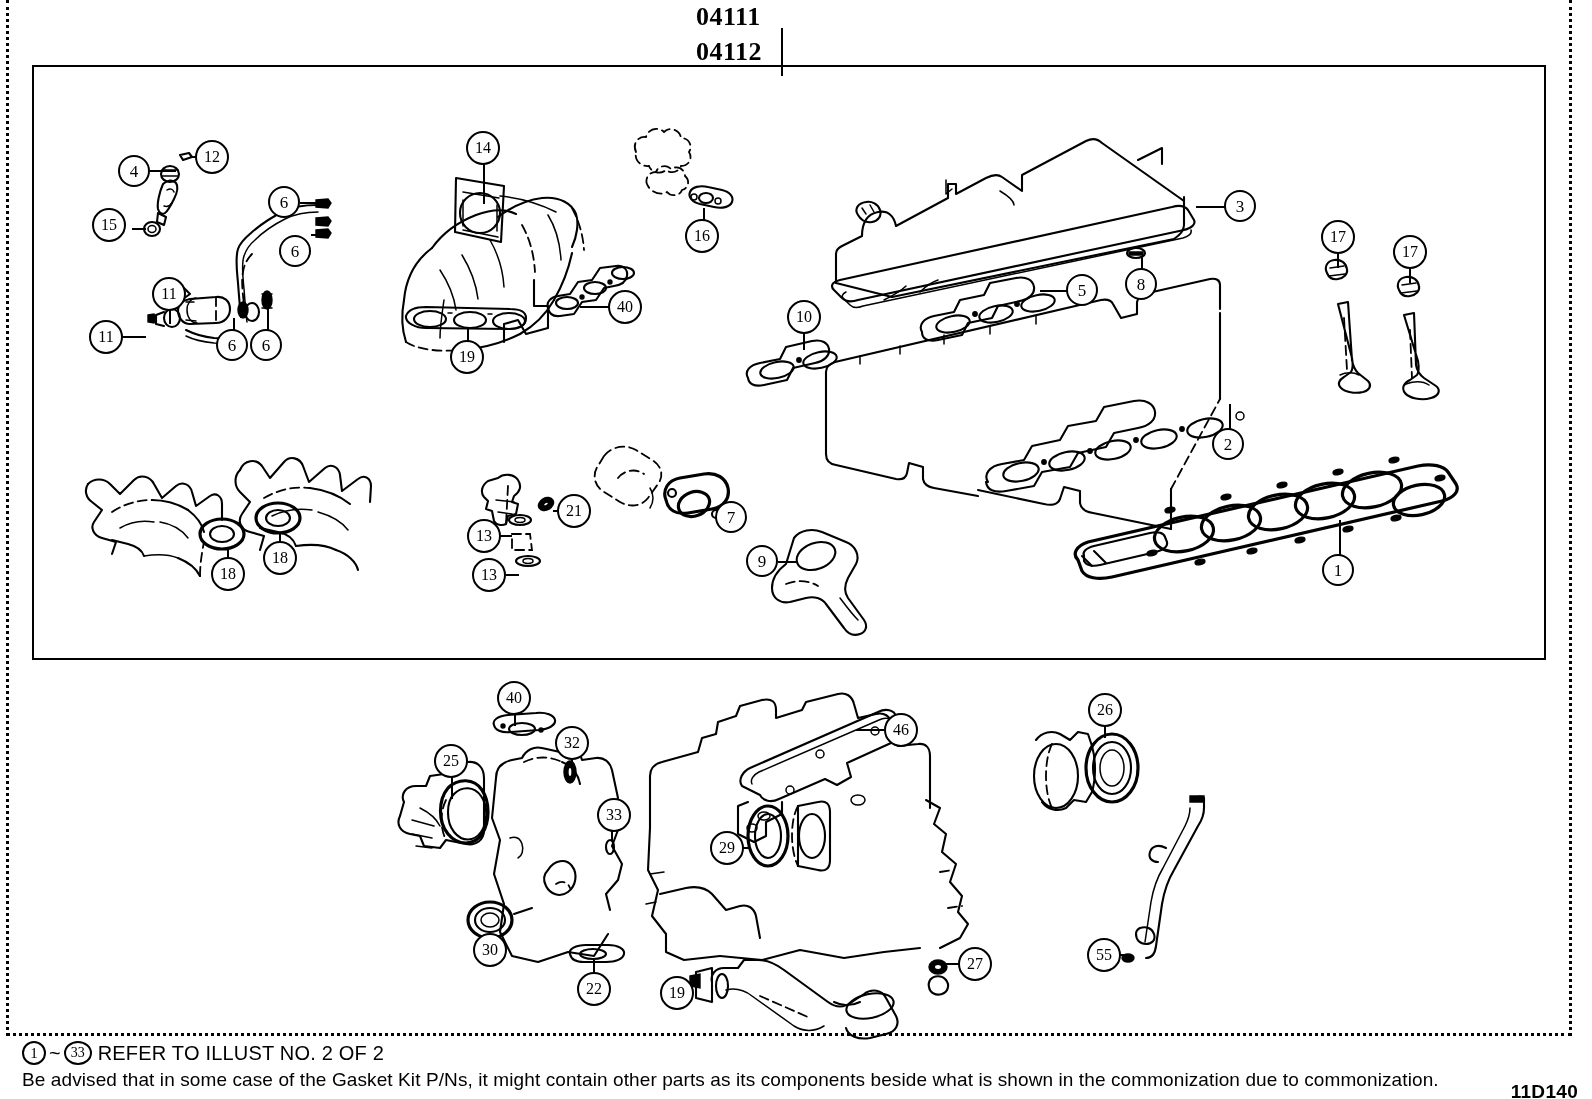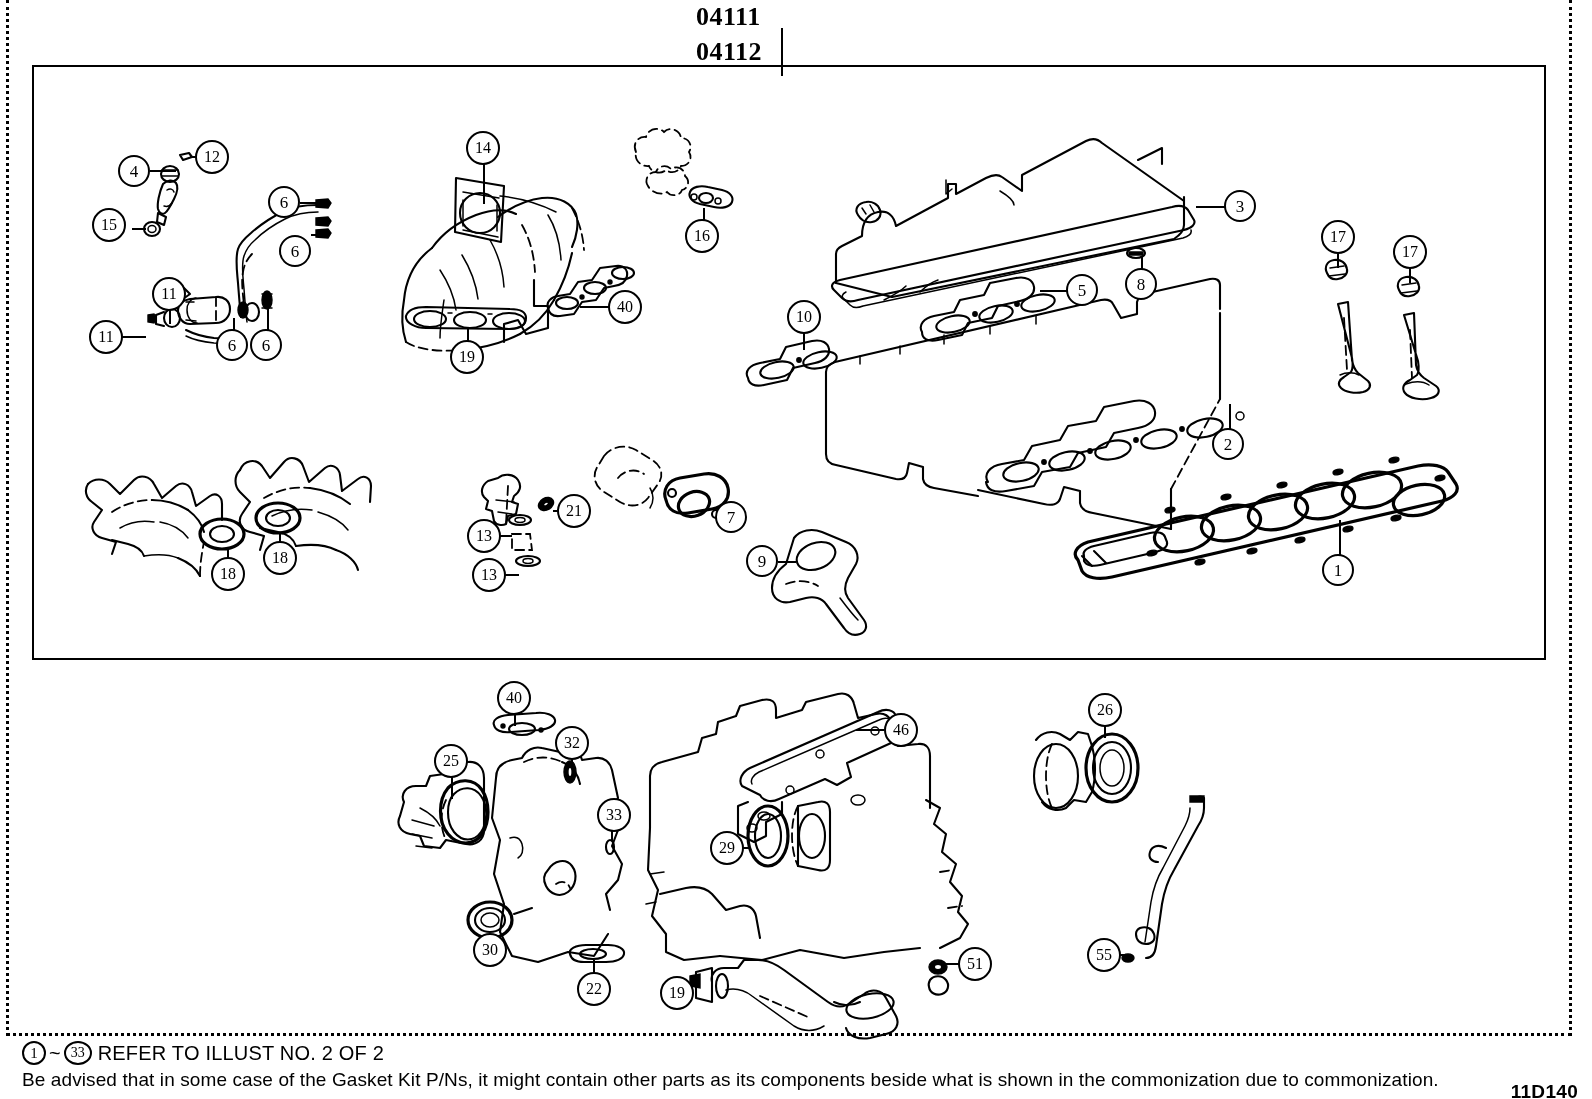--- a/index.html
+++ b/index.html
@@ -792,21 +792,21 @@
       <div class="callout c1" style="left: 746px; top: 545px;">9</div>
       <div class="callout c2" style="left: 497px; top: 681px;">40</div>
       <div class="callout c2" style="left: 434px; top: 744px;">25</div>
       <div class="callout c2" style="left: 555px; top: 726px;">32</div>
       <div class="callout c2" style="left: 597px; top: 798px;">33</div>
       <div class="callout c2" style="left: 473px; top: 933px;">30</div>
       <div class="callout c2" style="left: 577px; top: 972px;">22</div>
       <div class="callout c2" style="left: 884px; top: 713px;">46</div>
       <div class="callout c2" style="left: 710px; top: 831px;">29</div>
       <div class="callout c2" style="left: 660px; top: 976px;">19</div>
-      <div class="callout c2" style="left: 958px; top: 947px;">51</div>
+      <div class="callout c2" style="left: 958px; top: 947px;">27</div>
       <div class="callout c2" style="left: 1088px; top: 693px;">26</div>
       <div class="callout c2" style="left: 1087px; top: 938px;">55</div>
     </div>
 
   <div id="footnote">
     <div id="fn-line1">
       <span class="bub">1</span>
       <span class="tilde">~</span>
       <span class="bub wide">33</span>
       <span class="txt">REFER TO ILLUST NO. 2 OF 2</span>

